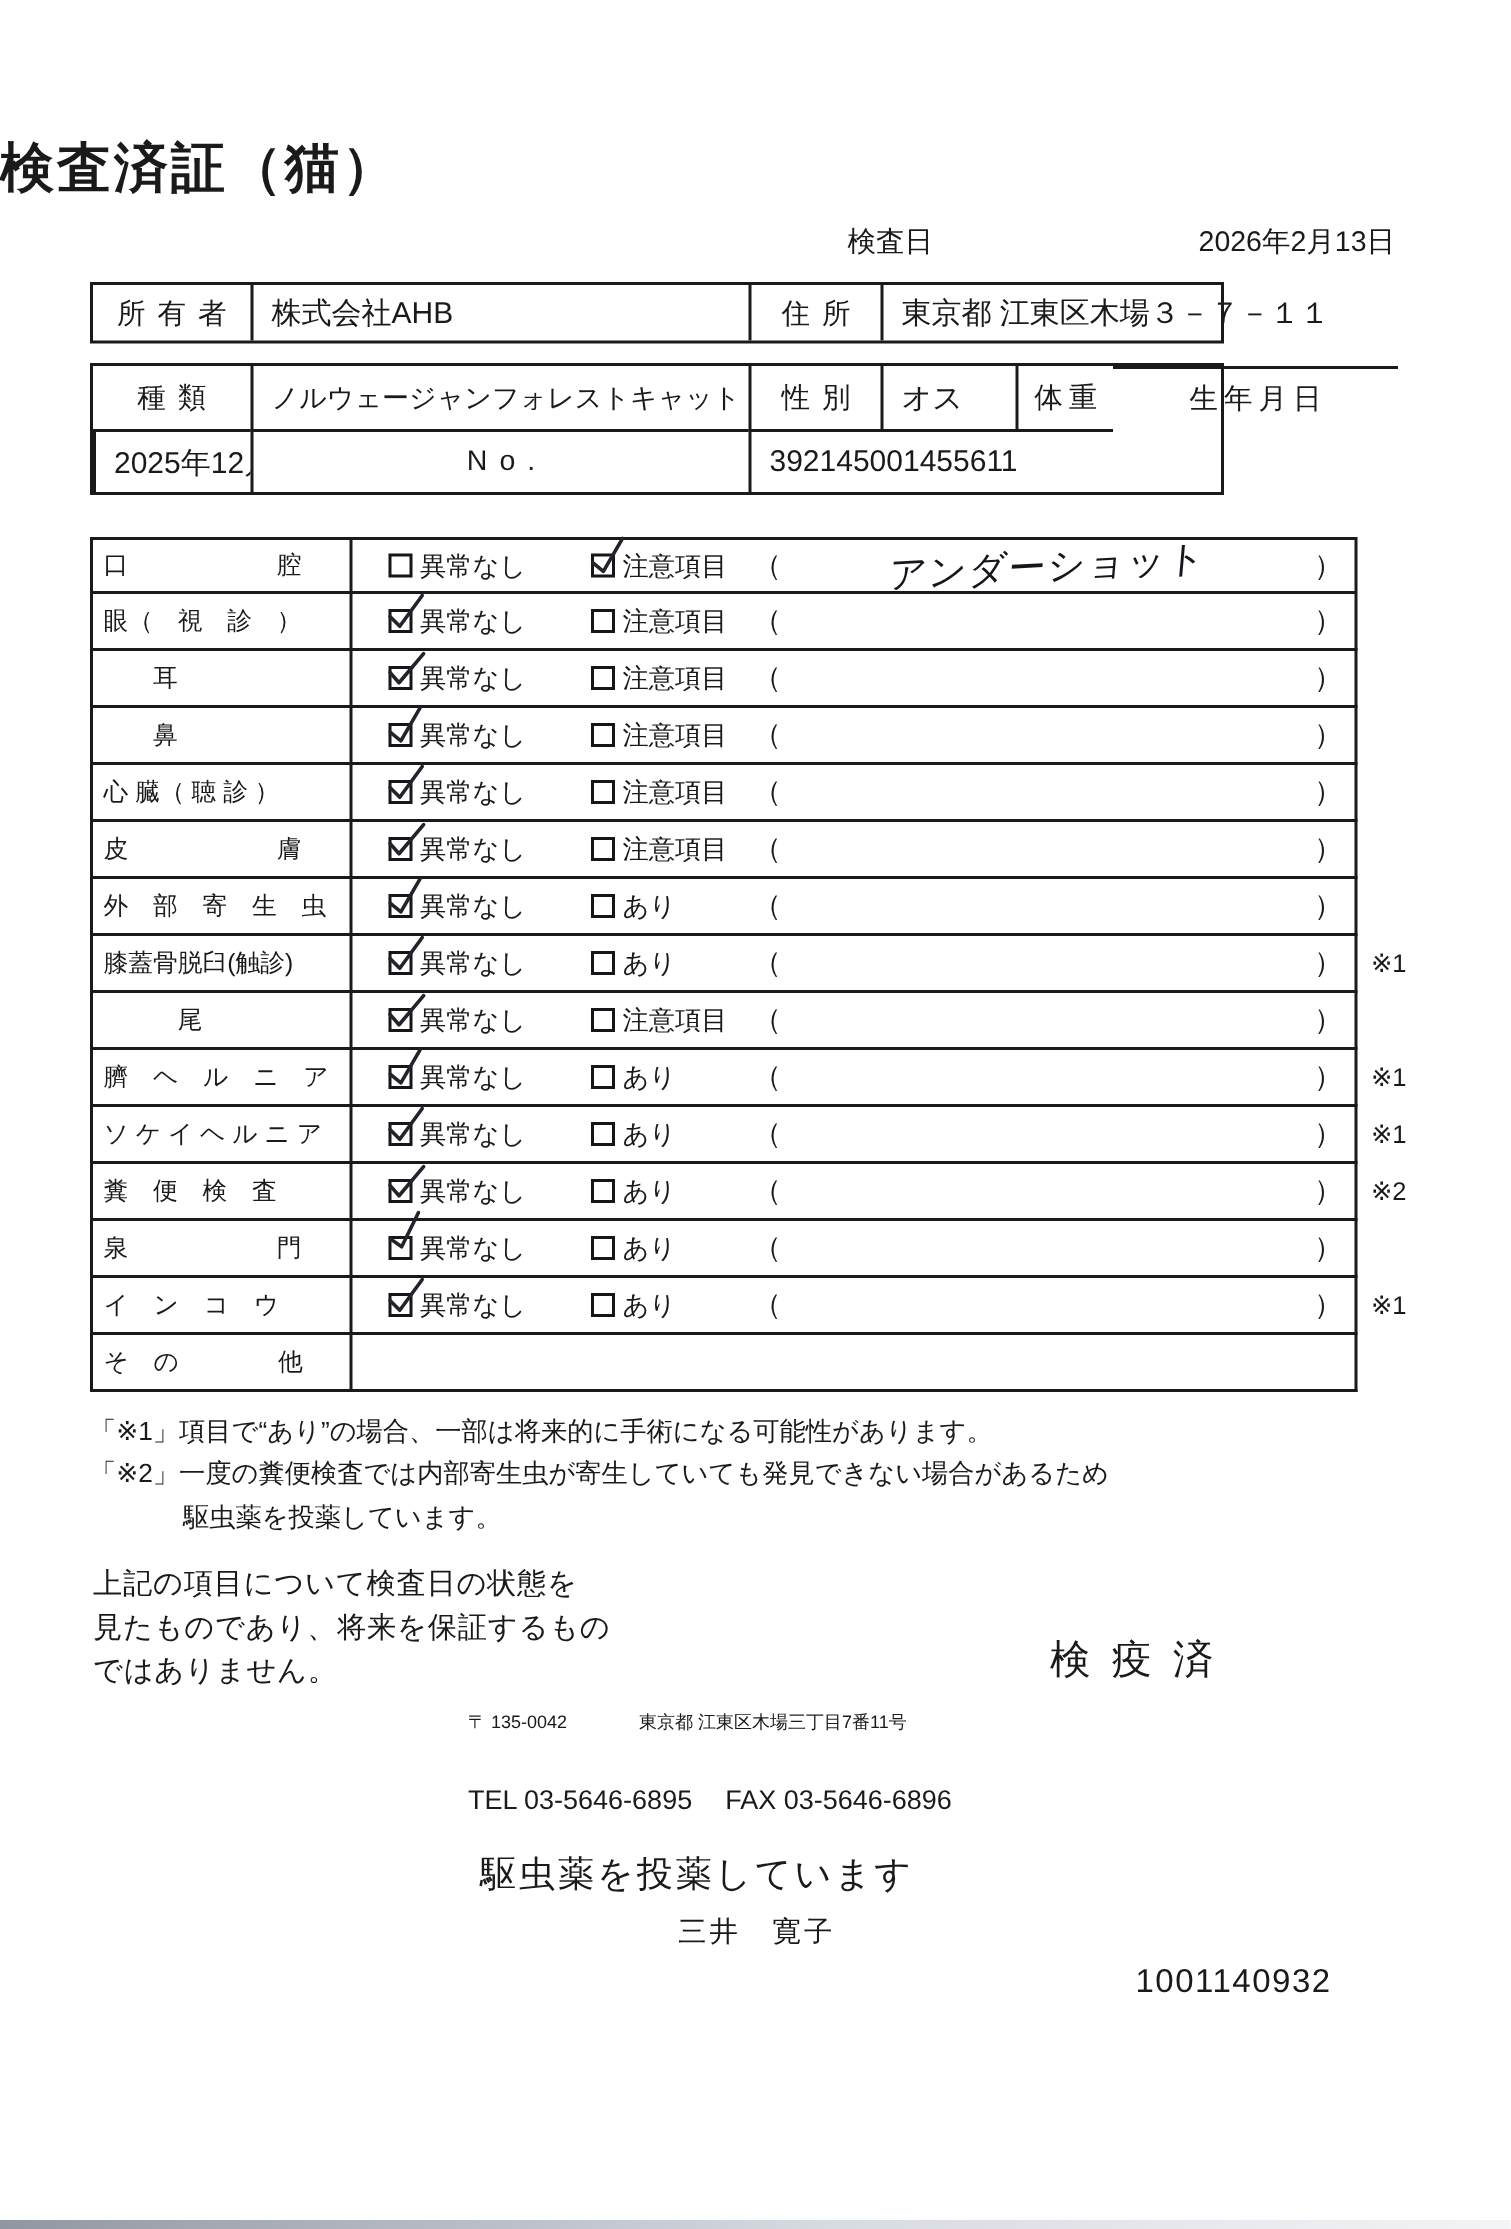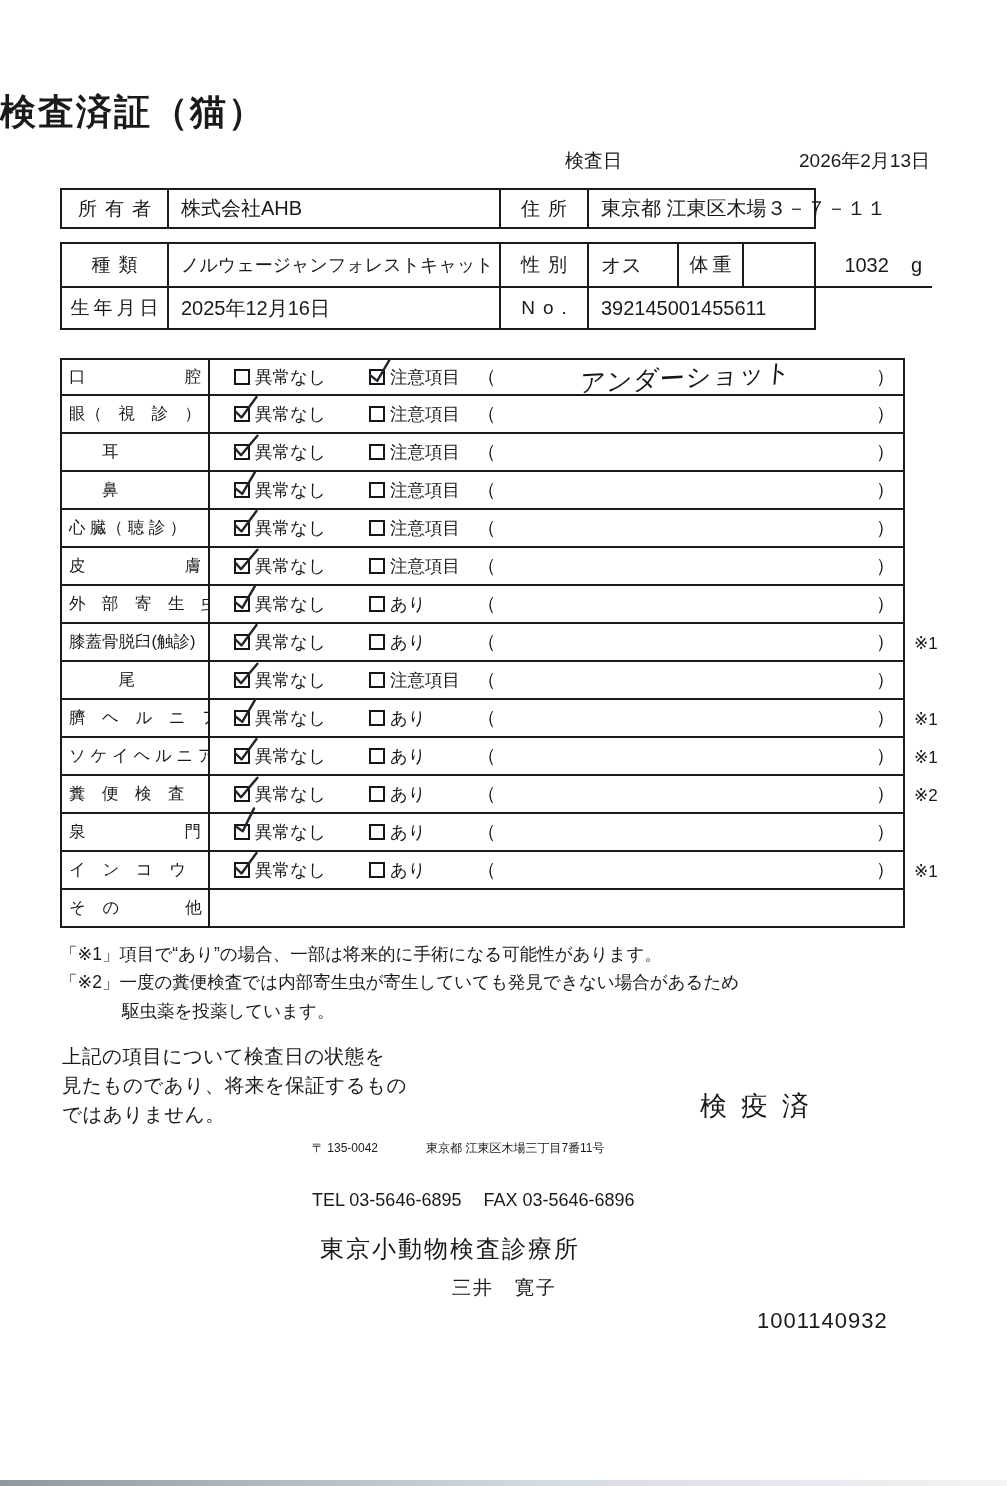--- a/index.html
+++ b/index.html
@@ -34,21 +34,21 @@
   .span3 { grid-column: span 3; }
 
   .intro { position:absolute; top:333px; left:62px; font-size:17px; letter-spacing:0.5px; }
 
   
   .exam { position:absolute; top:358px; left:60px; }
   .exam-row { display:flex; align-items:stretch; }
   .row-main { display:flex; width:845px; height:38px;
     border-left:2px solid #1a1a1a; border-right:2px solid #1a1a1a; border-bottom:2px solid #1a1a1a; }
   .exam-row:first-child .row-main { border-top:2px solid #1a1a1a; }
-  .c-name { width:148px; flex:none; border-right:2px solid #1a1a1a; display:flex; align-items:center;
+  .c-name { width:173px; flex:none; border-right:2px solid #1a1a1a; display:flex; align-items:center;
     padding:0 7px; font-size:16.5px; white-space:pre; overflow:hidden; }
   .opt { display:flex; align-items:center; padding-left:24px; font-size:17.5px; }
   .c-opt1 { width:135px; flex:none; }
   .c-opt2 { width:130px; flex:none; }
   .c-paren { flex:1; display:flex; align-items:center; font-size:19px; padding:0 8px 0 2px; }
   .paren-content { flex:1; text-align:center; }
   .hand { font-size:25px; color:#15151d; letter-spacing:1px; display:inline-block;
     transform:rotate(-3deg) skewX(-8deg); font-weight:500; }
   .c-empty { flex:1; }
   .c-note { width:50px; flex:none; display:flex; align-items:center; padding-left:9px; font-size:17px; }
@@ -96,24 +96,20 @@
     <div class="cell lab">住所</div>
     <div class="cell val">東京都 江東区木場３－７－１１</div>
   </div>
 
   <div class="tbl tbl2">
     <div class="cell lab first">種類</div>
     <div class="cell val breed">ノルウェージャンフォレストキャット</div>
     <div class="cell lab">性別</div>
     <div class="cell val">オス</div>
     <div class="cell lab tight">体重</div>
-    <div class="cell wt">
-      <span>1032</span>
-      <span>g</span>
-    </div>
     <div class="cell lab tight first bt">生年月日</div>
     <div class="cell val bt">2025年12月16日</div>
     <div class="cell lab bt">No.</div>
     <div class="cell val bt span3">392145001455611</div>
   </div>
 
 
   <div class="exam">
     <div>
         <div class="exam-row">
@@ -463,18 +459,18 @@
   <div class="addr-row">
     <span>〒 135-0042</span>
     <span>東京都 江東区木場三丁目7番11号</span>
   </div>
 
   <div class="tel-row">
     <span>TEL 03-5646-6895</span>
     <span>FAX 03-5646-6896</span>
   </div>
 
-  <div class="clinic">東京小動物検査診療所</div>
+  <div class="clinic">駆虫薬を投薬しています</div>
   <div class="person">三井　寛子</div>
   <div class="serial">1001140932</div>
 
   <div class="scan-bottom"></div>
 </div>
 
 </body></html>

